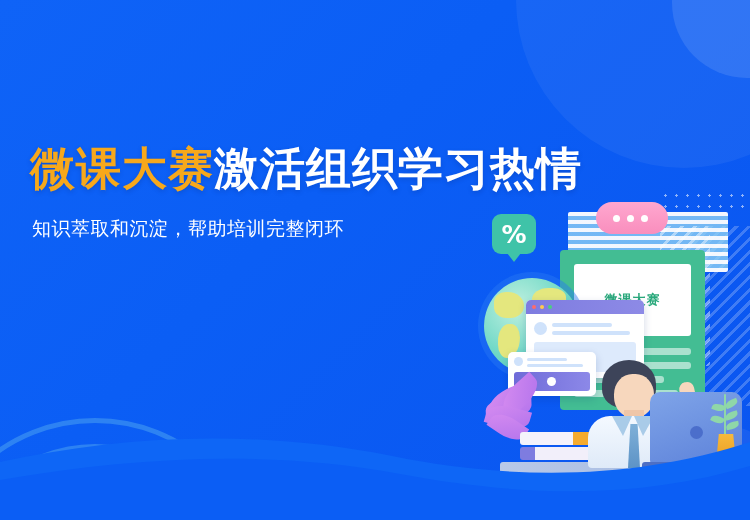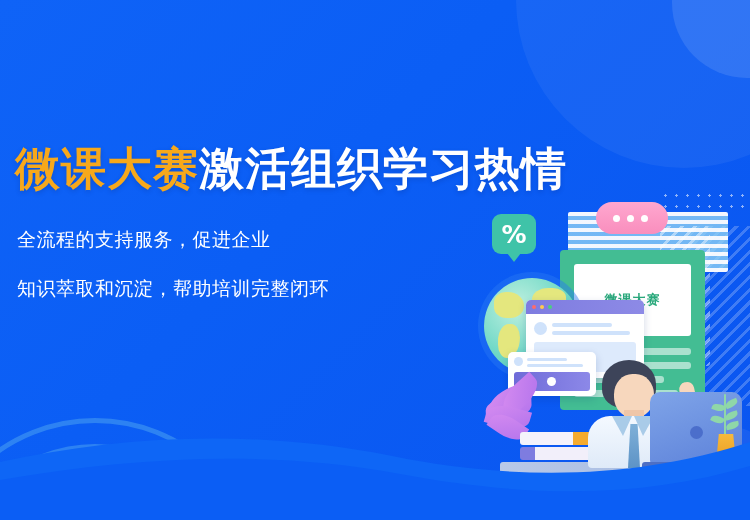--- a/index.html
+++ b/index.html
@@ -43,21 +43,21 @@
   .plus-mark:before{left:7px;top:0;width:6px;height:20px;}
   .plus-mark:after{left:0;top:7px;width:20px;height:6px;}
 
   .dot-grid{
     position:absolute;left:660px;top:190px;width:88px;height:24px;
     background-image:radial-gradient(rgba(255,255,255,0.55) 1.3px, transparent 1.4px);
     background-size:11px 11px;
   }
 
   
-  .copy{position:absolute;left:15px;top:140px;width:470px;}
+  .copy{position:absolute;left:30px;top:140px;width:470px;}
   .headline{
     font-family:"DejaVu Sans","Liberation Sans",sans-serif;
     font-weight:bold;font-size:45px;line-height:58px;color:#ffffff;
     letter-spacing:1px;margin:0;white-space:nowrap;
     text-shadow:0 2px 5px rgba(0,22,80,0.18);
   }
   .headline .hl{color:#F7A81B;}
   .subline{
     margin:22px 0 0 2px;
     font-family:"DejaVu Sans","Liberation Sans",sans-serif;
@@ -287,21 +287,20 @@
     <div class="ring" style="width:330px;height:330px;"></div>
   </div>
 
   <div class="bg-blob-br"></div>
 
   <div class="plus-mark"></div>
   <div class="dot-grid"></div>
 
   <div class="copy">
     <div class="headline"><span class="hl">微课大赛</span><span>激活组织学习热情</span></div>
-    <div class="subline">全流程的支持服务，促进企业</div>
     <div class="subline" style="margin-top:11px;">知识萃取和沉淀，帮助培训完整闭环</div>
   </div>
 
   <div class="art">
 
     <div class="art-stripes"></div>
     <div class="art-lines-top"></div>
     <div class="art-glass"></div>
 
     <div class="pink-bubble">

